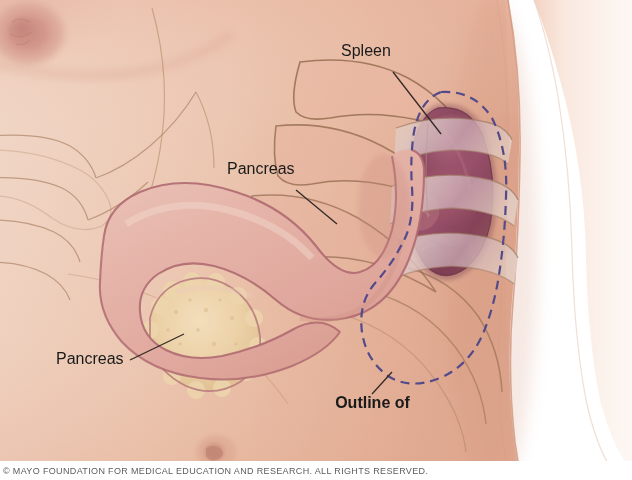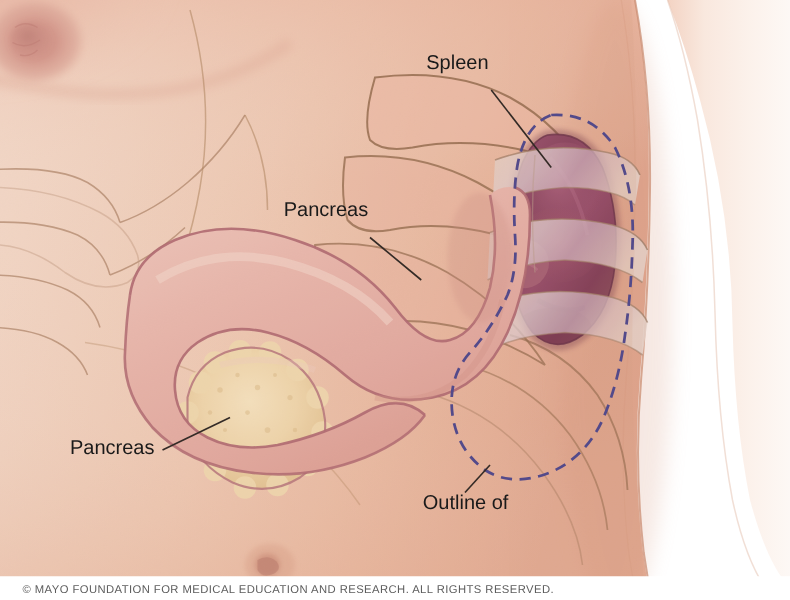--- a/index.html
+++ b/index.html
@@ -26,40 +26,41 @@
   .caption-bar {
     position: absolute;
     left: 0;
     bottom: 0;
     width: 632px;
     height: 19px;
     background: #ffffff;
     display: flex;
     align-items: center;
     box-sizing: border-box;
-    padding-left: 18px;
+    padding-left: 3px;
   }
   .caption-text {
     font-family: "Liberation Sans", sans-serif;
     font-size: 9px;
     letter-spacing: 0.35px;
     color: #5c5c5c;
     white-space: nowrap;
   }
   .label {
     position: absolute;
     font-family: "Liberation Sans", sans-serif;
     font-size: 16px;
     color: #1a1a1a;
     white-space: nowrap;
     line-height: 19px;
   }
   .label.centered {
     text-align: center;
     white-space: normal;
+    font-weight: bold;
   }
 </style>
 </head>
 <body>
 
 <div id="figure">
 
   <svg id="illustration" viewBox="0 0 632 480" xmlns="http://www.w3.org/2000/svg">
     <defs>
 

